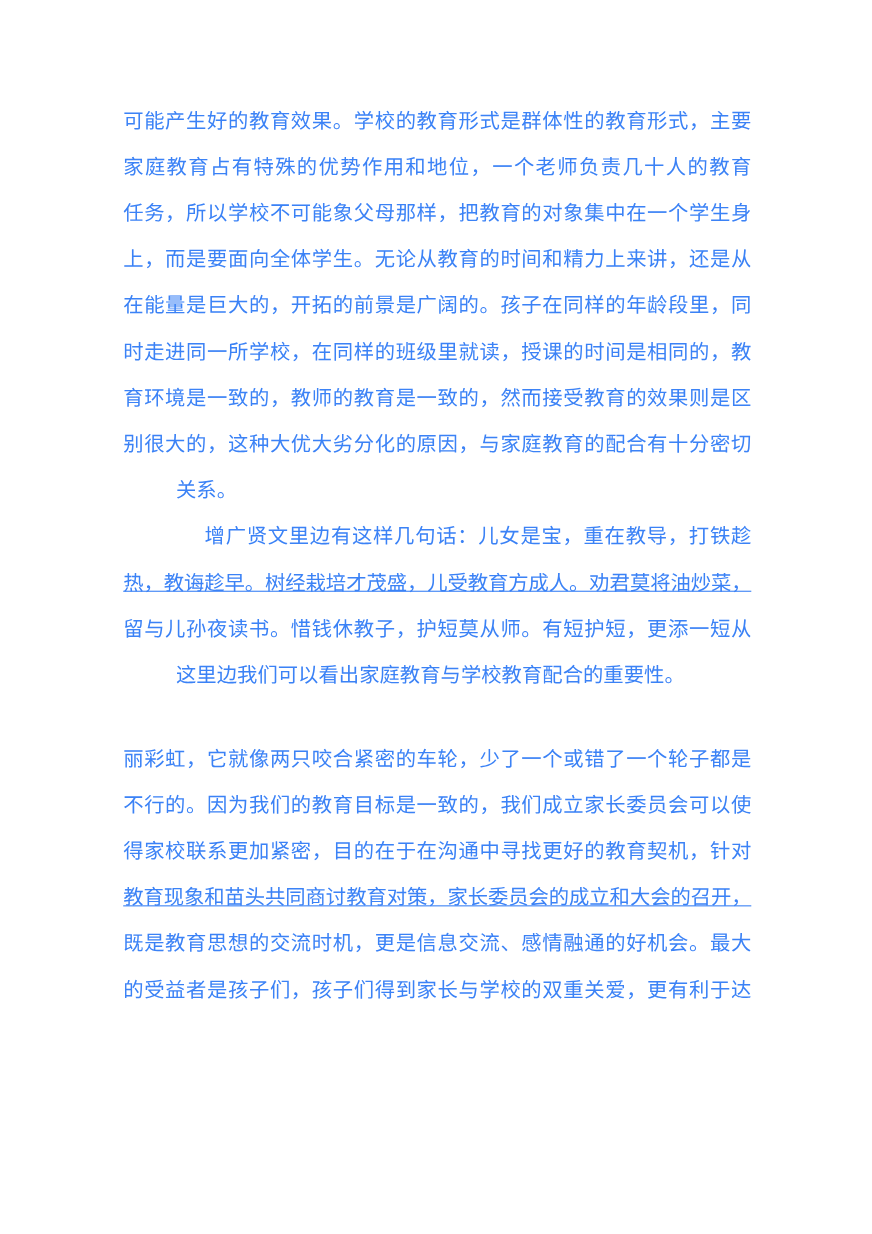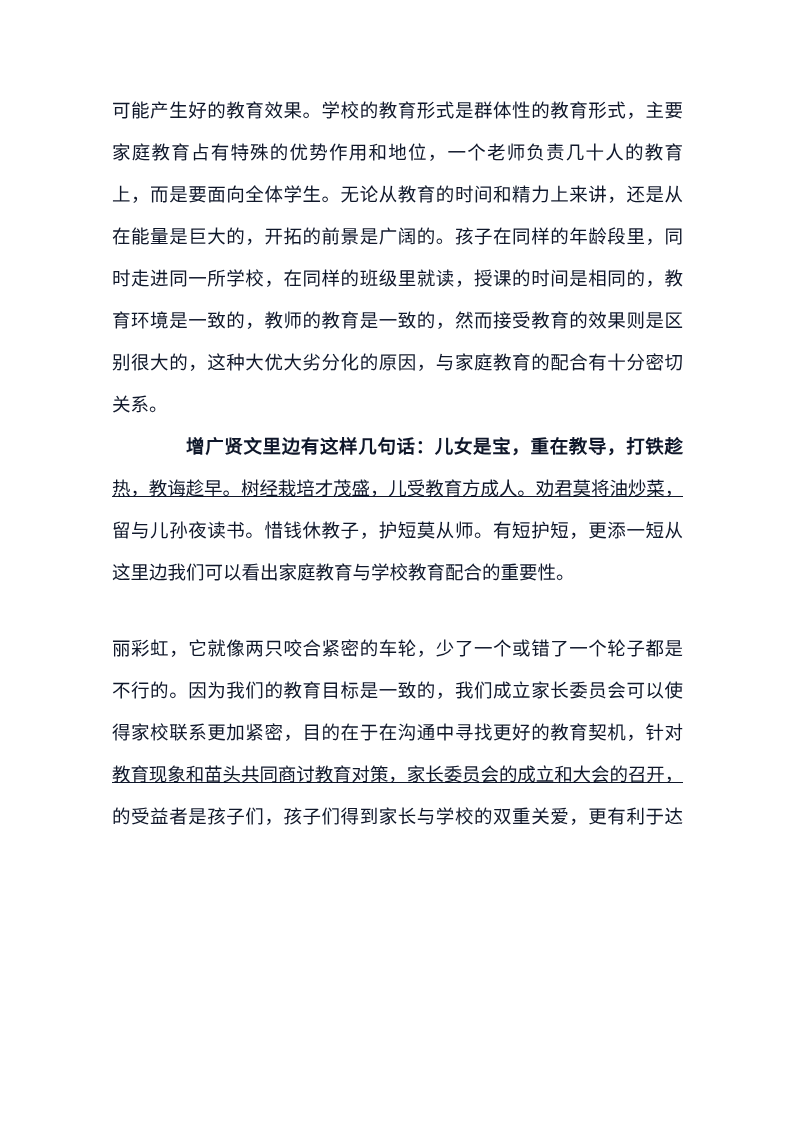--- a/index.html
+++ b/index.html
@@ -13,66 +13,68 @@
     height: 1122px;
     background: #ffffff;
     overflow: hidden;
     font-family: "Liberation Serif", "DejaVu Serif", serif;
   }
   .text-block {
     position: absolute;
     left: 112px;
     top: 90px;
     width: 571px;
-    color: #0f172a;
+    color: #3b82f6;
   }
   .ln {
     display: block;
     height: 42px;
     line-height: 42px;
     font-size: 18.5px;
     text-align: justify;
     text-align-last: justify;
     text-justify: inter-character;
     white-space: normal;
     overflow: visible;
   }
   .ln.indent {
     padding-left: 74px;
-    font-weight: bold;
   }
   .ln.squeeze {
     letter-spacing: -0.25px;
     text-decoration: underline;
   }
   .ln.para-end {
     text-align: left;
     text-align-last: auto;
+    margin-left: 48px;
   }
   .para-gap {
     height: 34px;
   }
 </style>
 </head>
 <body>
 
 <div class="document-page">
   <div class="text-block">
     <div class="ln">可能产生好的教育效果。学校的教育形式是群体性的教育形式，主要</div>
     <div class="ln">家庭教育占有特殊的优势作用和地位，一个老师负责几十人的教育</div>
+    <div class="ln">任务，所以学校不可能象父母那样，把教育的对象集中在一个学生身</div>
     <div class="ln">上，而是要面向全体学生。无论从教育的时间和精力上来讲，还是从</div>
     <div class="ln">在能量是巨大的，开拓的前景是广阔的。孩子在同样的年龄段里，同</div>
     <div class="ln">时走进同一所学校，在同样的班级里就读，授课的时间是相同的，教</div>
     <div class="ln">育环境是一致的，教师的教育是一致的，然而接受教育的效果则是区</div>
     <div class="ln">别很大的，这种大优大劣分化的原因，与家庭教育的配合有十分密切</div>
     <div class="ln para-end">关系。</div>
     <div class="ln indent">增广贤文里边有这样几句话：儿女是宝，重在教导，打铁趁</div>
     <div class="ln squeeze">热，教诲趁早。树经栽培才茂盛，儿受教育方成人。劝君莫将油炒菜，</div>
     <div class="ln">留与儿孙夜读书。惜钱休教子，护短莫从师。有短护短，更添一短从</div>
     <div class="ln para-end">这里边我们可以看出家庭教育与学校教育配合的重要性。</div>
     <div class="para-gap"></div>
     <div class="ln">丽彩虹，它就像两只咬合紧密的车轮，少了一个或错了一个轮子都是</div>
     <div class="ln">不行的。因为我们的教育目标是一致的，我们成立家长委员会可以使</div>
     <div class="ln">得家校联系更加紧密，目的在于在沟通中寻找更好的教育契机，针对</div>
     <div class="ln squeeze">教育现象和苗头共同商讨教育对策，家长委员会的成立和大会的召开，</div>
+    <div class="ln">既是教育思想的交流时机，更是信息交流、感情融通的好机会。最大</div>
     <div class="ln">的受益者是孩子们，孩子们得到家长与学校的双重关爱，更有利于达</div>
   </div>
 </div>
 
 </body></html>

